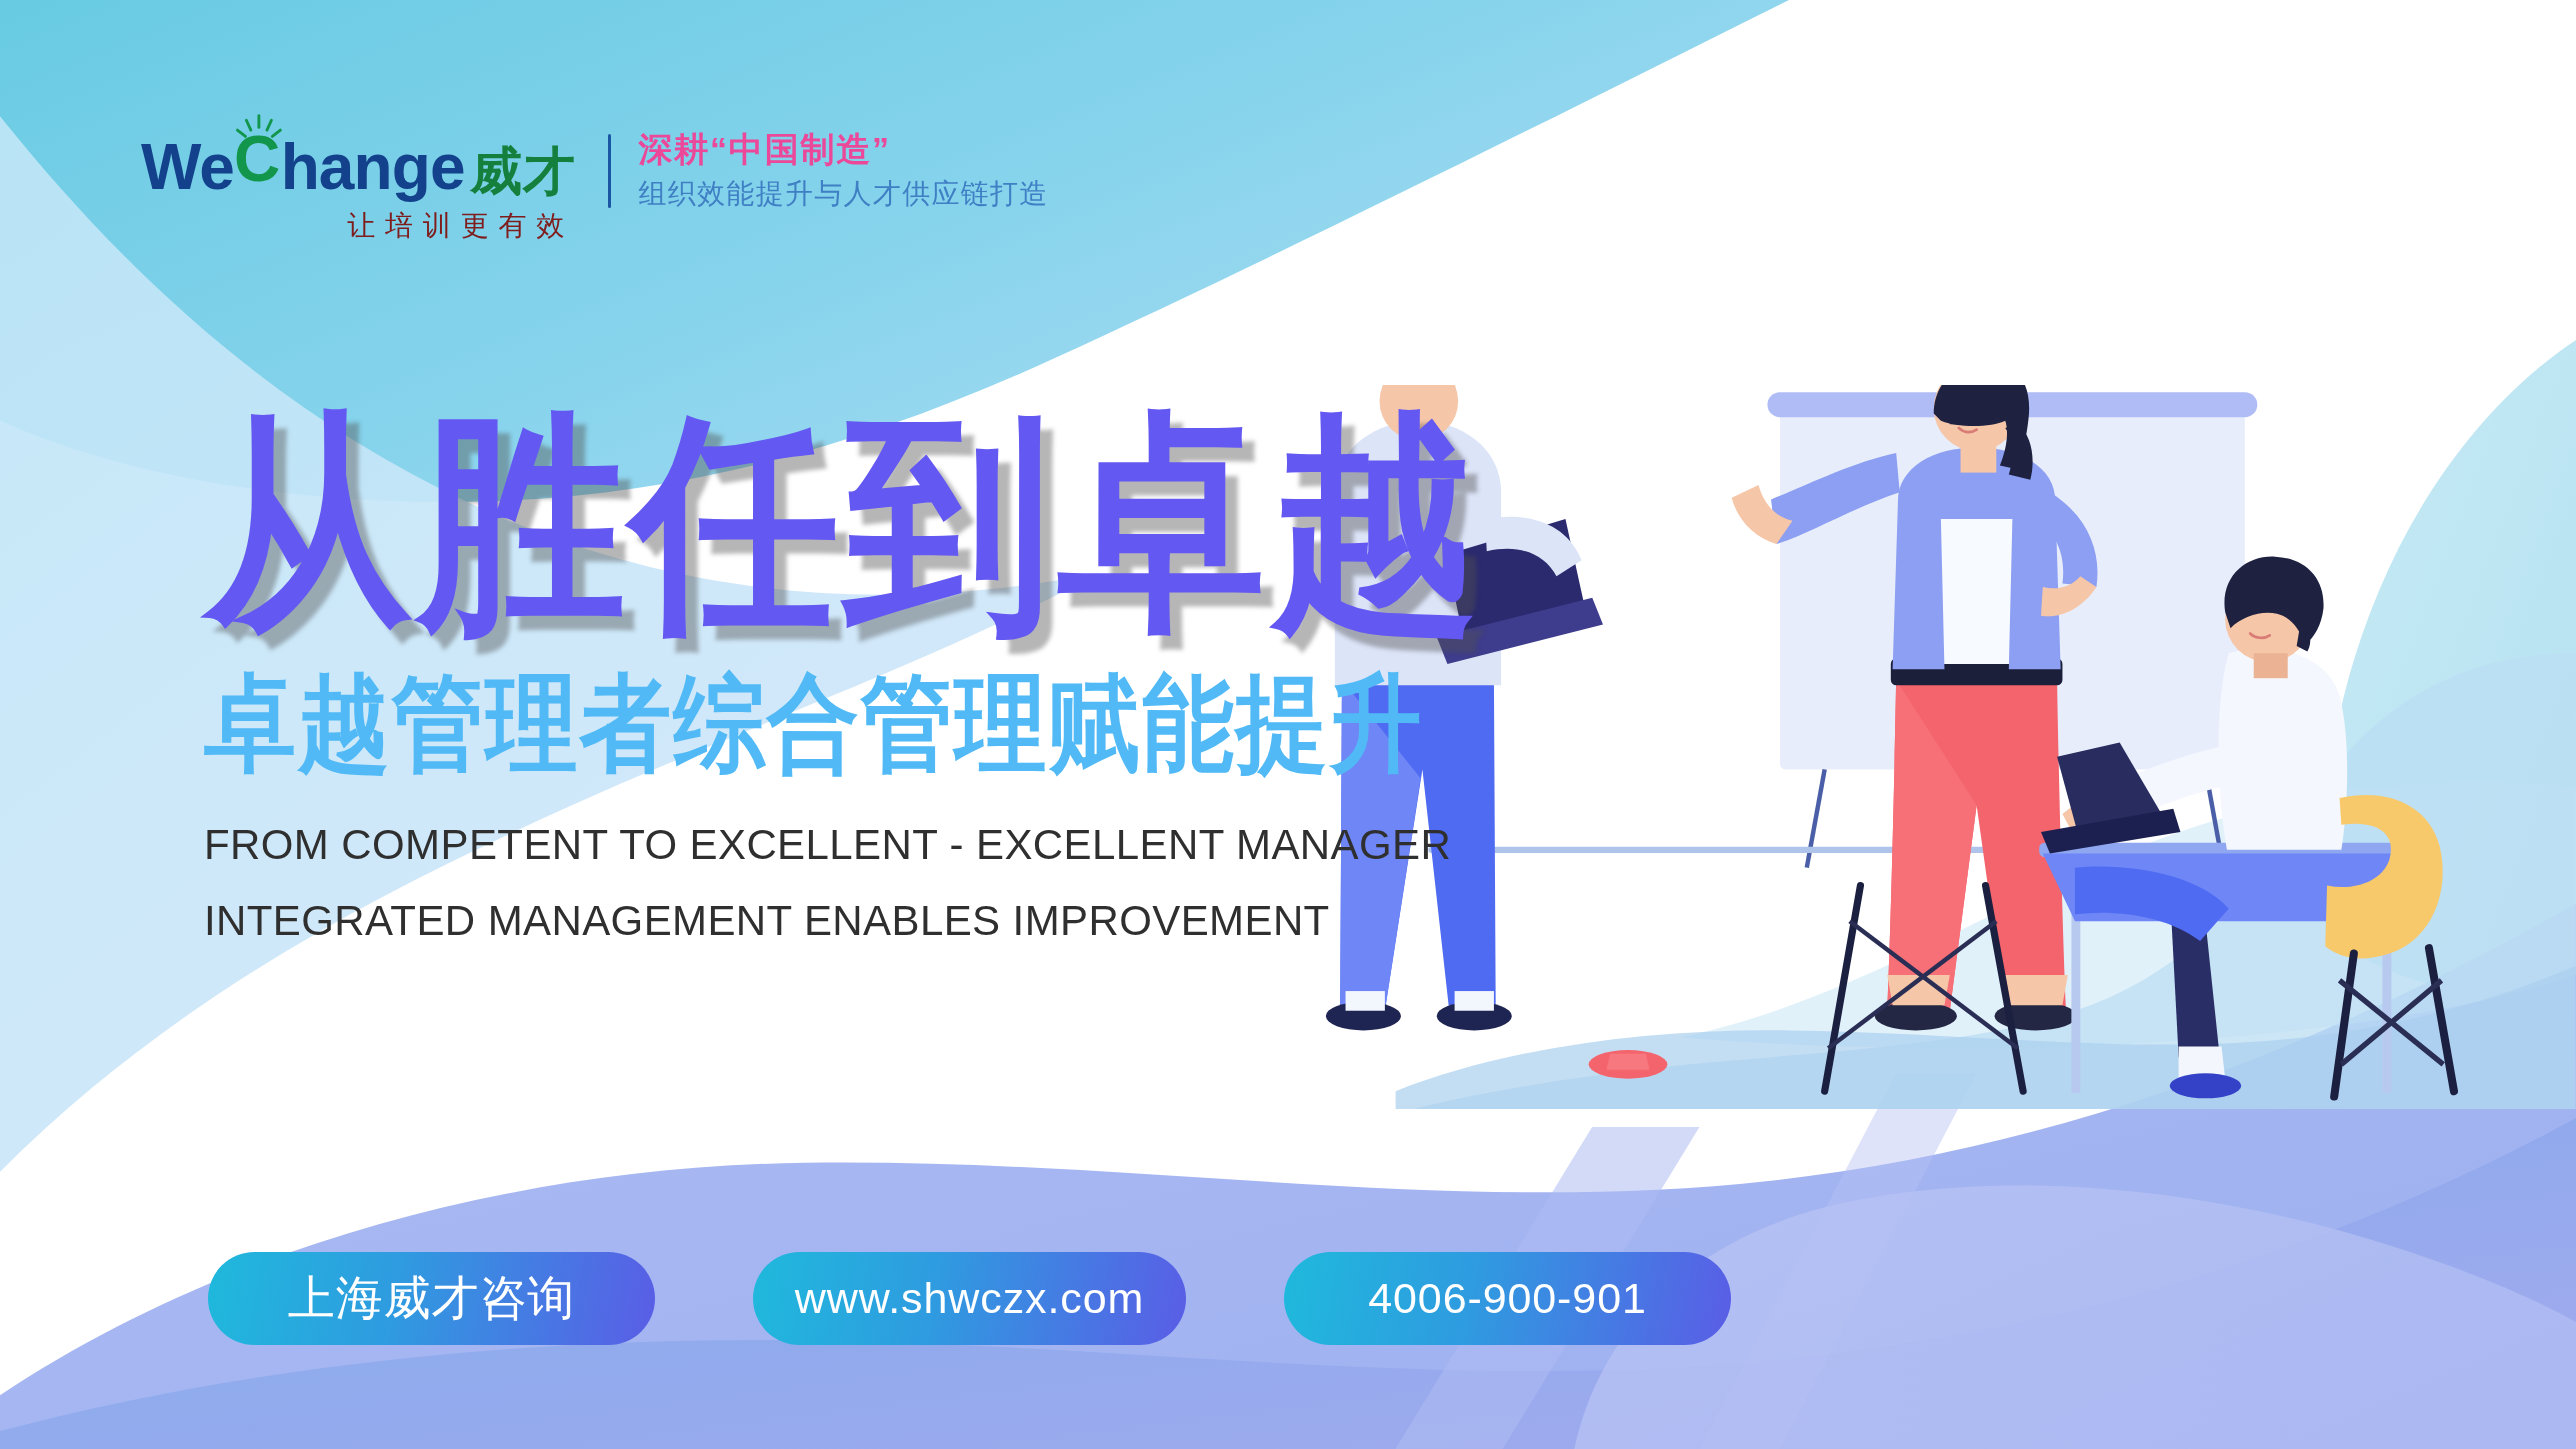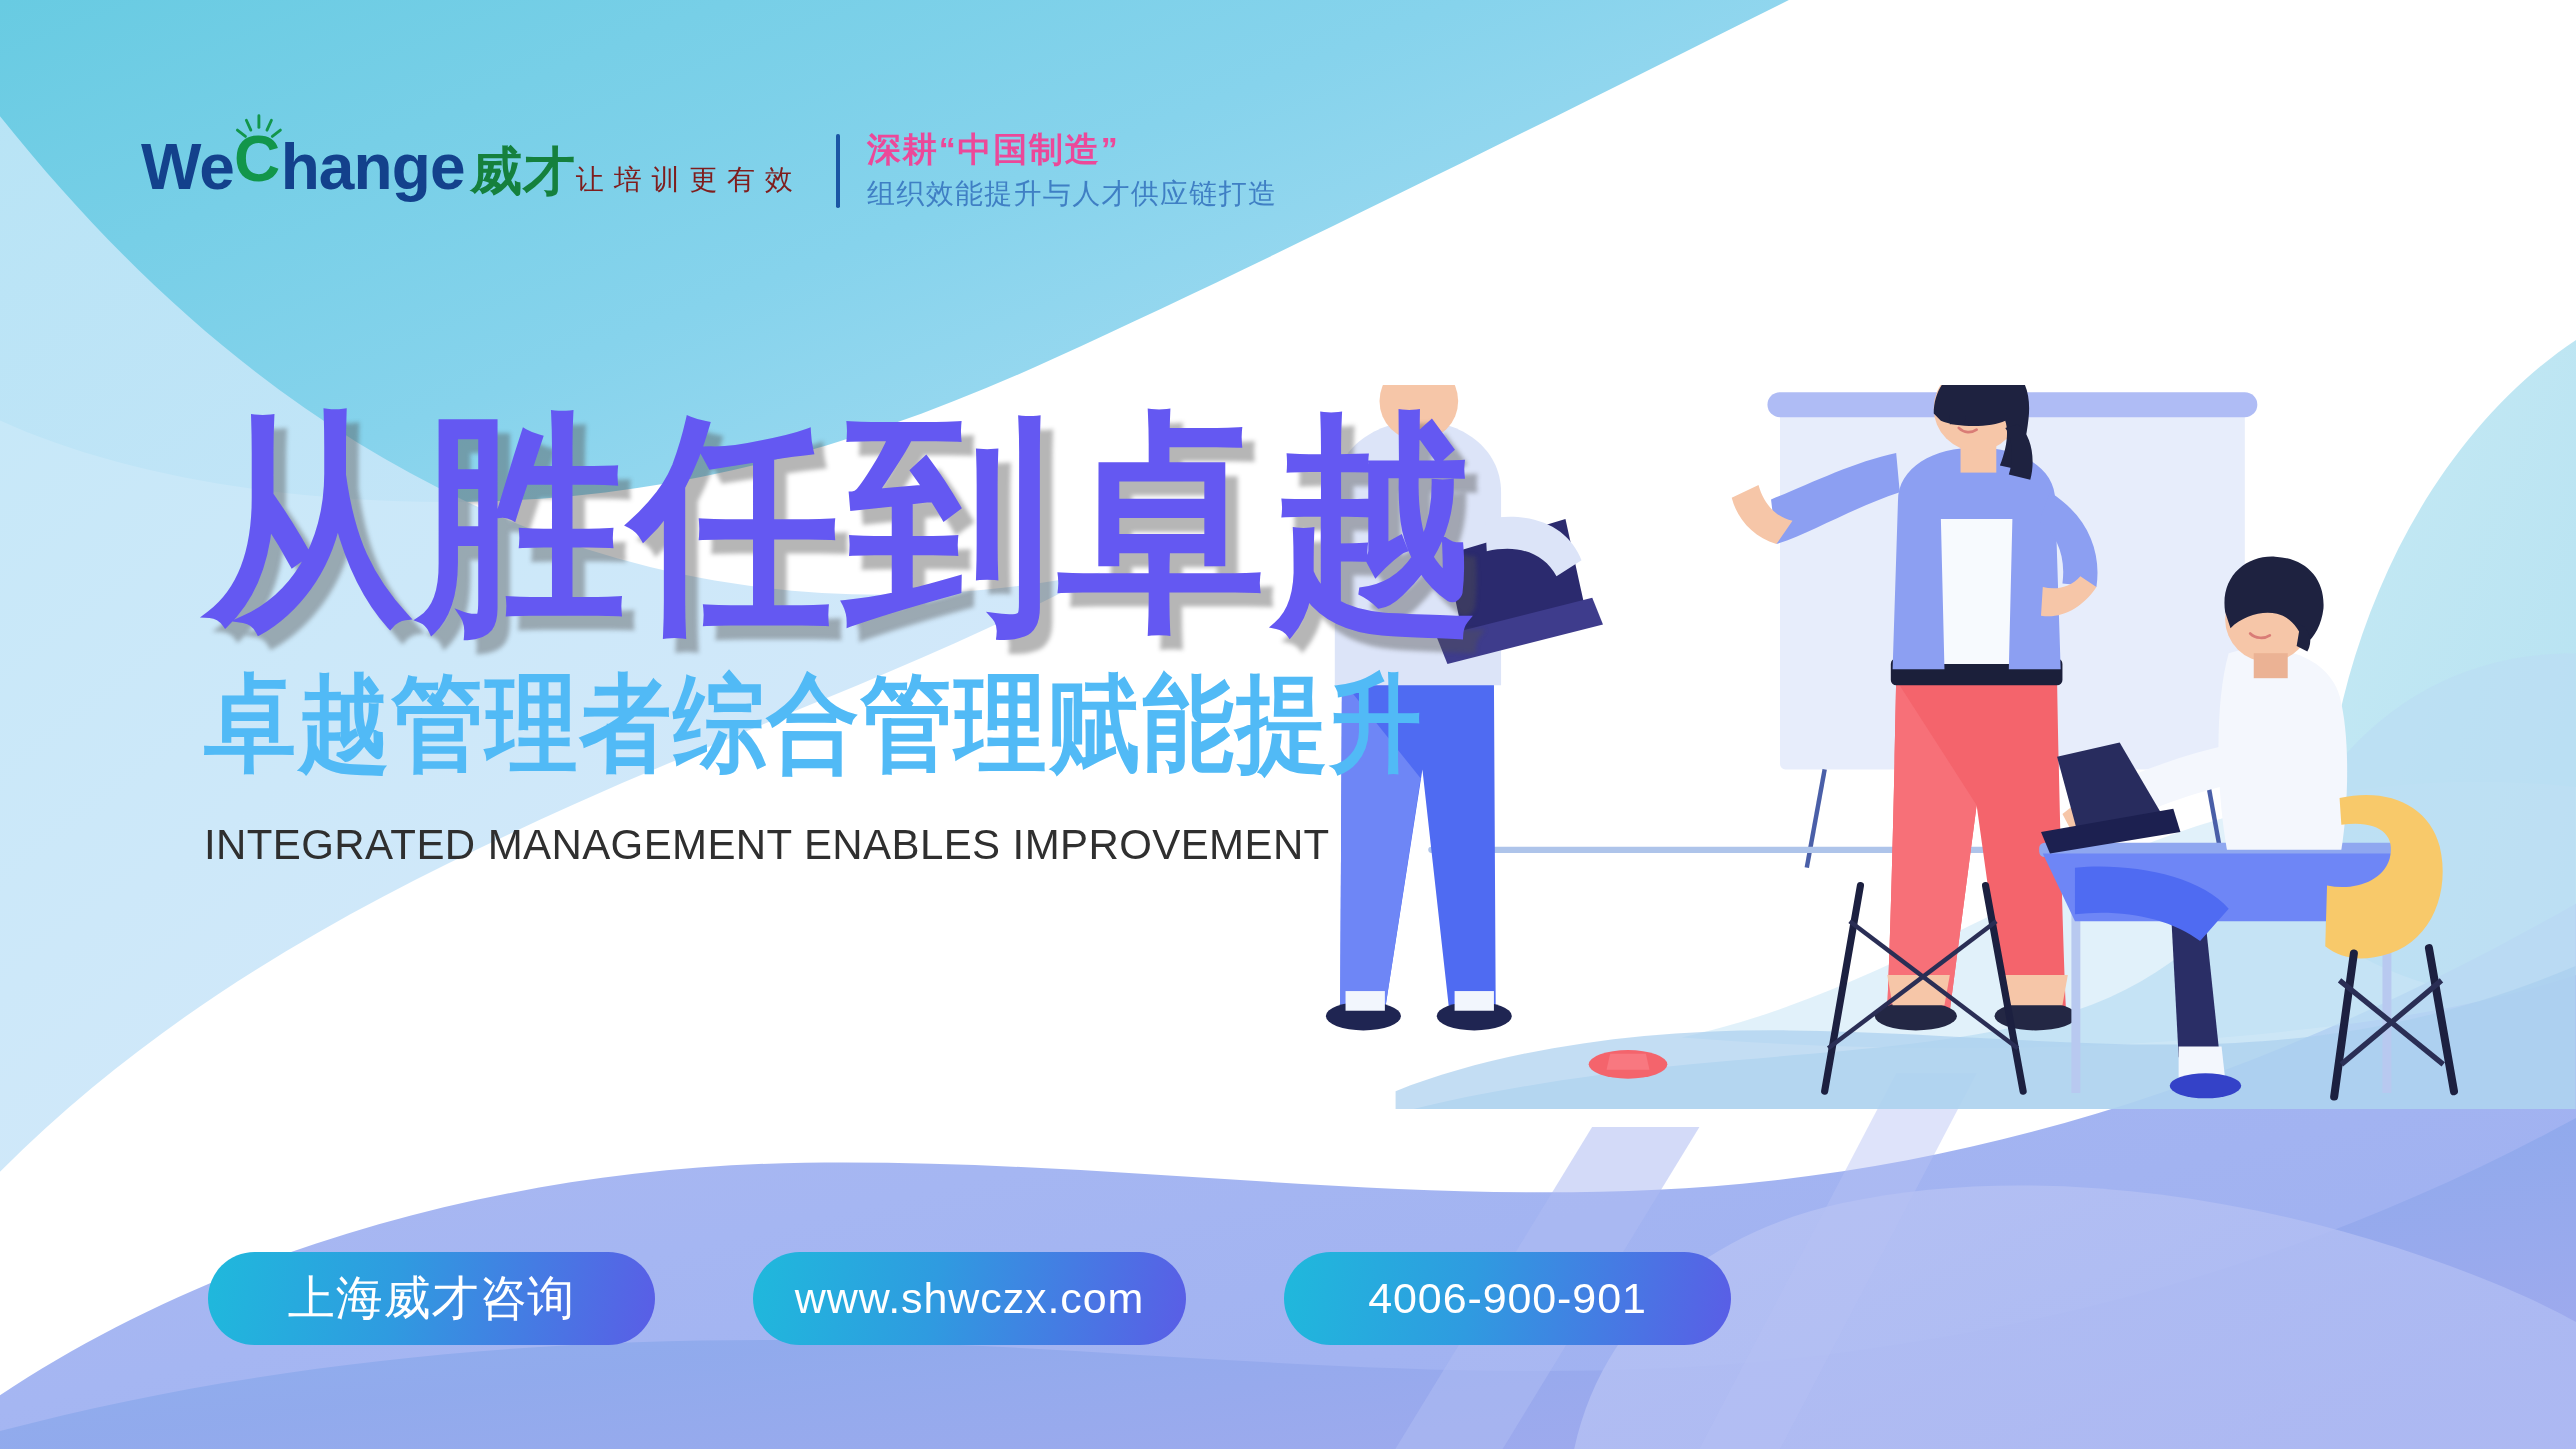--- a/index.html
+++ b/index.html
@@ -15,21 +15,21 @@
   
   #bg{position:absolute;inset:0;width:2576px;height:1449px;}
 
   
   .header{
     position:absolute;
     left:141px; top:125px;
     display:flex;align-items:flex-start;
     z-index:30;
   }
-  .logo-block{display:flex;align-items:flex-end;}
+  .logo-block{display:flex;flex-direction:column;align-items:flex-end;}
   .logo-wordmark{
     display:flex;align-items:baseline;
     line-height:1;
     white-space:nowrap;
   }
   .lw-we{
     font-size:64px;font-weight:700;color:#13418C;
     letter-spacing:-0.9px;
   }
   .lw-cwrap{
@@ -357,20 +357,21 @@
     </g>
 
     <ellipse cx="400" cy="760" rx="44" ry="16" fill="#F4646C"></ellipse>
     <path d="M380,748 L420,748 L424,766 L376,766 Z" fill="#F87880"></path>
   </svg>
 
   <div class="headline">
     <div class="title-main">从胜任到卓越</div>
     <div class="title-sub">卓越管理者综合管理赋能提升</div>
     <div class="title-en">
+      <span class="en1">FROM COMPETENT TO EXCELLENT - EXCELLENT MANAGER</span>
       <span class="en2">INTEGRATED MANAGEMENT ENABLES IMPROVEMENT</span>
     </div>
   </div>
 
   <div class="pills">
     <div class="pill pill-1">上海威才咨询</div>
     <div class="pill pill-2">www.shwczx.com</div>
     <div class="pill pill-3">4006-900-901</div>
   </div>
 

